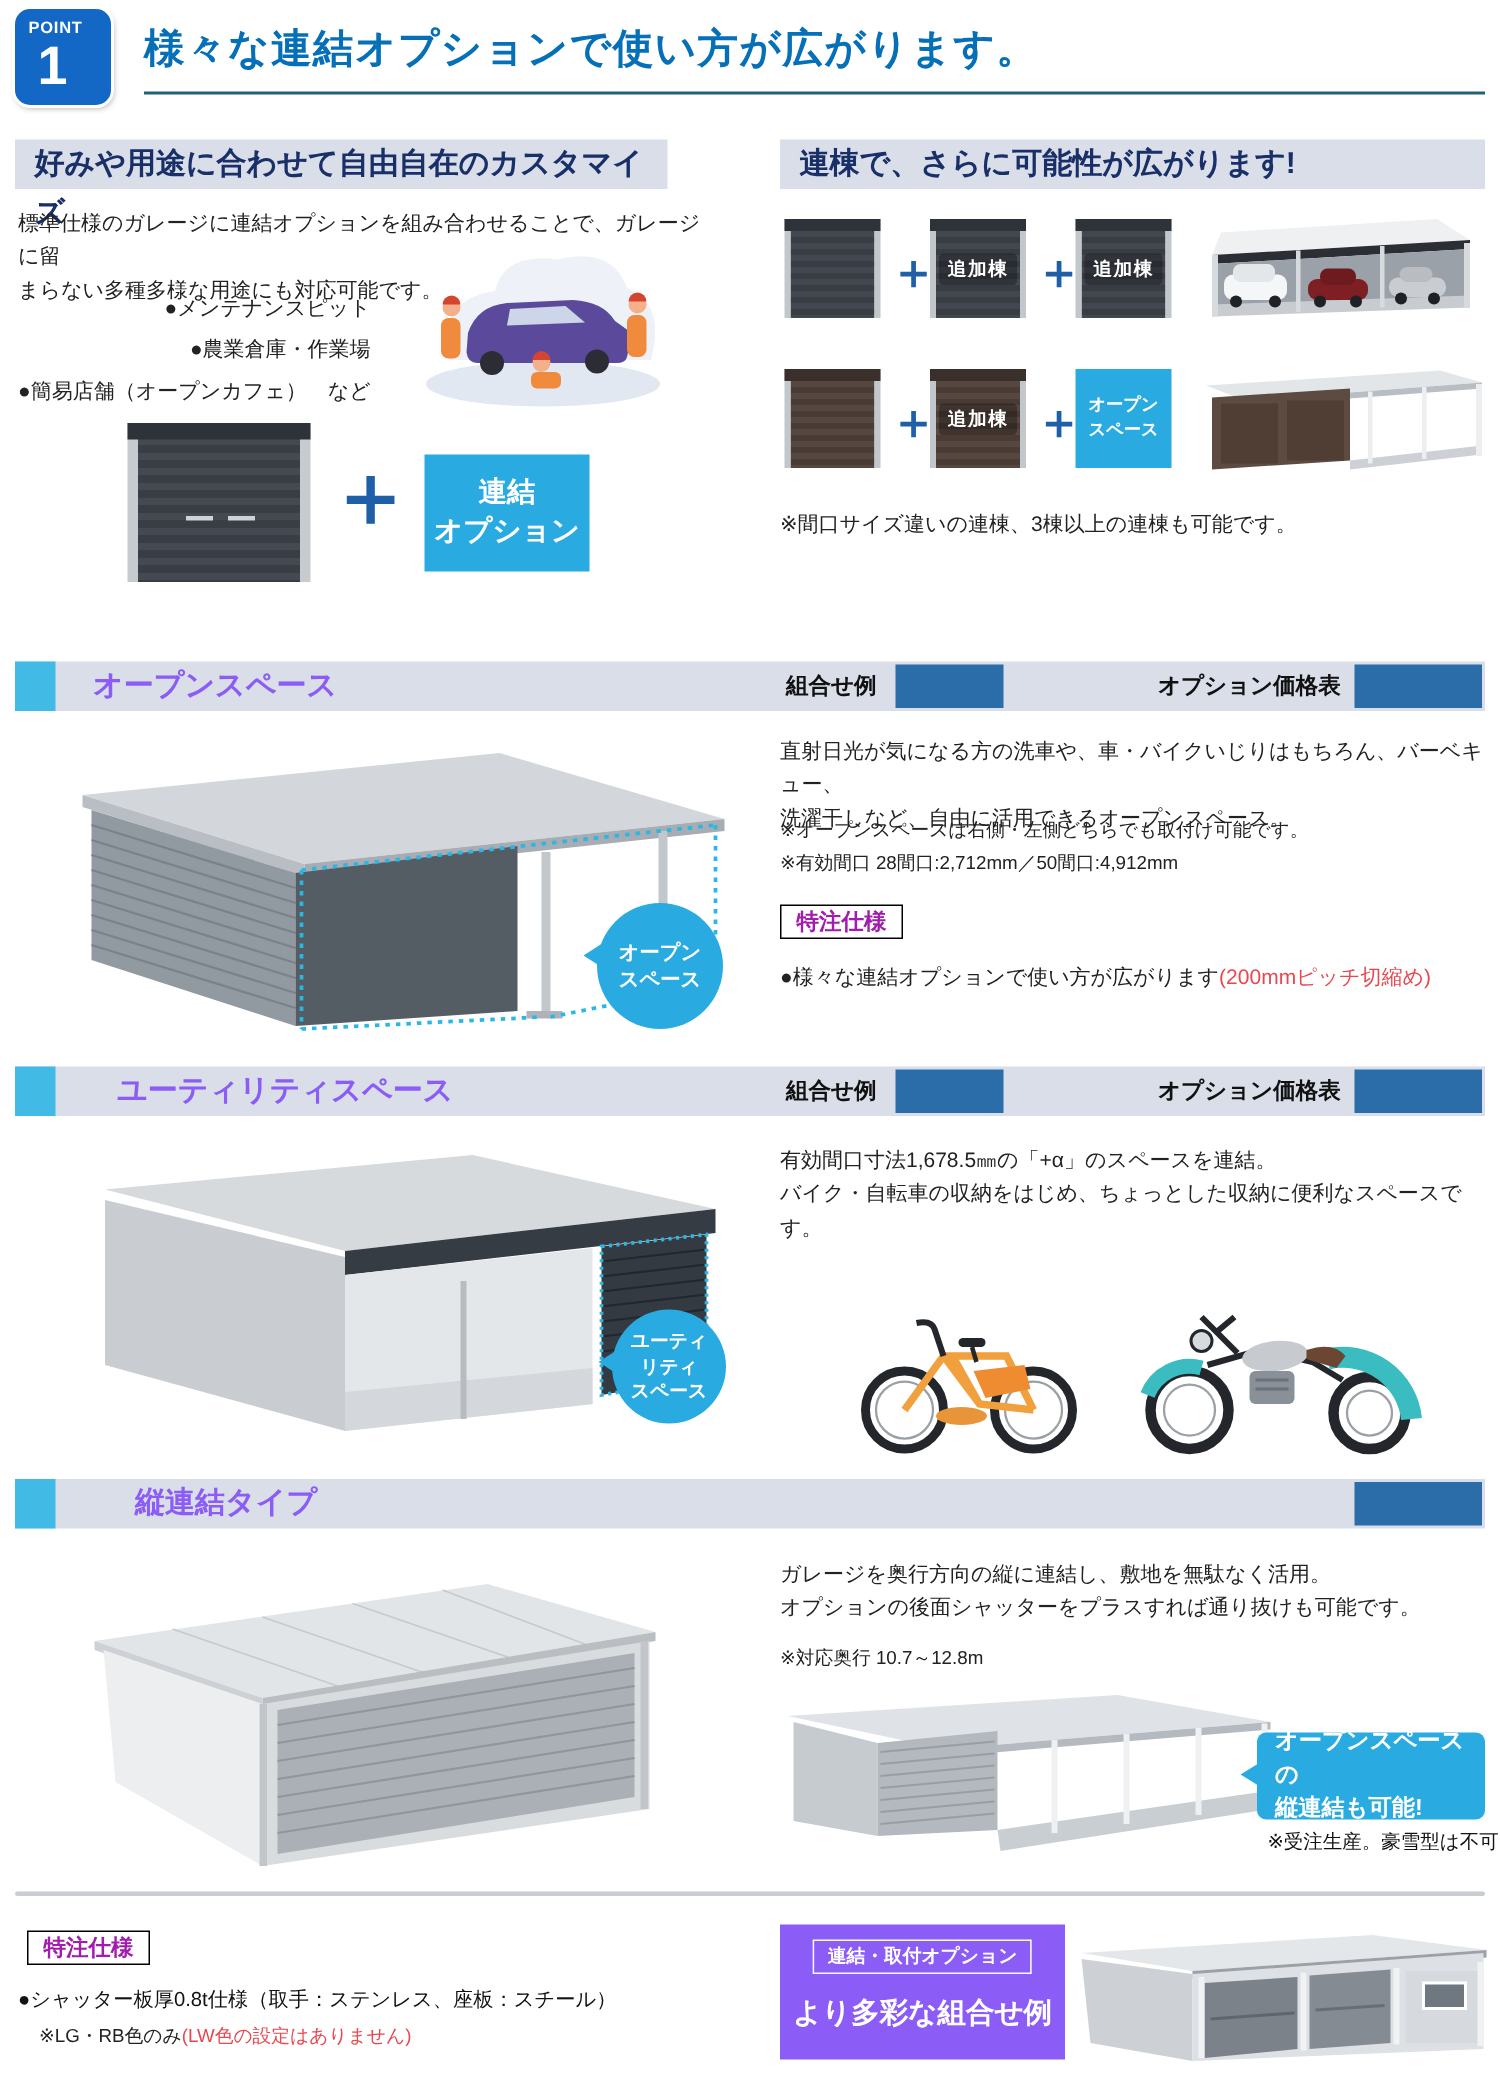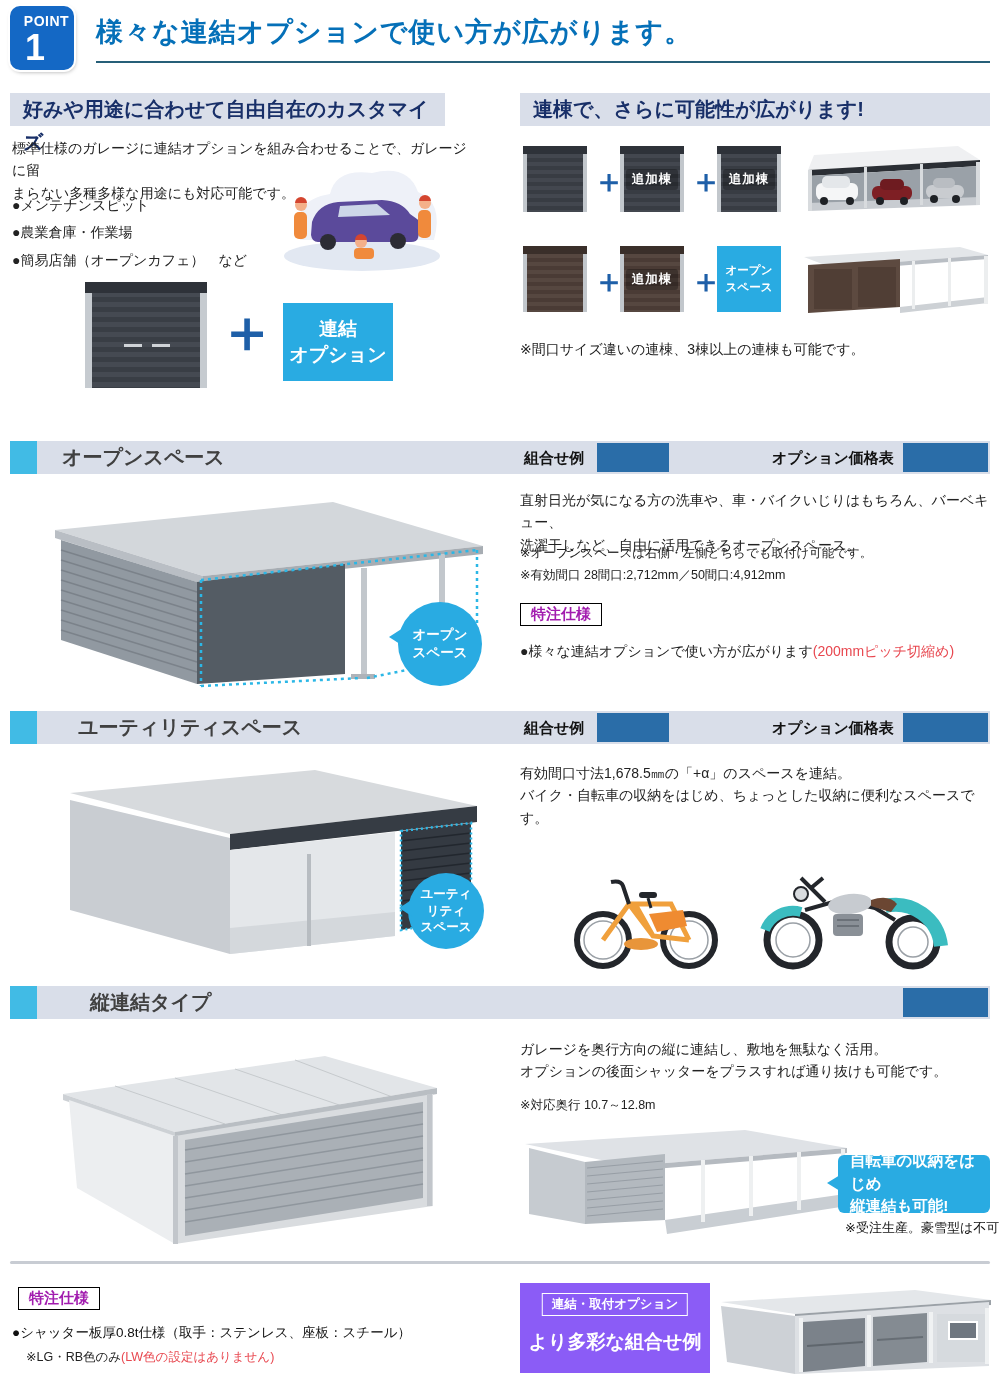--- a/index.html
+++ b/index.html
@@ -3,31 +3,31 @@
 <meta charset="utf-8">
 <style>
   html,body{margin:0;padding:0;background:#fff;}
   .page{position:relative;width:1000px;height:1383px;background:#fff;overflow:hidden;
         font-family:"Liberation Sans","DejaVu Sans",sans-serif;color:#222;}
   .abs{position:absolute;}
 
   
   .point-badge{left:10px;top:6px;width:64px;height:64px;background:#1468c5;border-radius:10px;
                box-shadow:0 0 0 2px #fff,1px 2px 4px rgba(0,0,0,.35);color:#fff;}
-  .point-label{font-size:14px;font-weight:bold;margin:7px 0 0 9px;letter-spacing:.5px;text-align:center;}
+  .point-label{font-size:11px;font-weight:bold;margin:7px 0 0 9px;letter-spacing:.5px;}
   .point-num{font-size:36px;font-weight:bold;line-height:1;margin:1px 0 0 15px;}
   .hdr-title{left:96px;top:14px;font-size:27px;font-weight:bold;color:#0570b8;letter-spacing:1px;}
   .hdr-rule{left:96px;top:61px;width:894px;height:2px;background:#265f78;}
 
   
   .subhdr{height:33px;background:#d9dee9;line-height:33px;font-size:20px;font-weight:bold;
           color:#182f68;padding-left:13px;box-sizing:border-box;}
   .body-txt{font-size:14px;line-height:1.6;color:#222;}
   .small-note{font-size:12.5px;line-height:1.75;color:#222;}
-  .bullets div{font-size:14px;line-height:1.95;}
+  .bullets div{font-size:14px;line-height:1.95;text-align:right;}
 
   
   .thumb{width:64px;height:66px;border-left:4px solid #c2c7cc;border-right:4px solid #c2c7cc;
          box-sizing:border-box;position:absolute;
          background:repeating-linear-gradient(180deg,#43474f 0 4px,#383c43 4px 8px);}
   .thumb::before{content:"";position:absolute;left:-4px;right:-4px;top:0;height:8px;background:#2e3239;}
   .thumb.brown{background:repeating-linear-gradient(180deg,#564740 0 4px,#4a3b35 4px 8px);}
   .thumb.brown::before{background:#3a2f2a;}
   .thumb-label{position:absolute;inset:0;display:flex;align-items:center;justify-content:center;}
   .thumb-label span{color:#fff;font-size:12.5px;font-weight:bold;background:rgba(0,0,0,.28);
@@ -38,21 +38,21 @@
   .garage-lg::after{content:"";position:absolute;left:32px;top:62px;width:18px;height:3px;background:#cfd3d7;
                     box-shadow:28px 0 0 #cfd3d7;}
   .plus-big{font-size:58px;font-weight:bold;color:#1e5fa8;line-height:1;}
   .plus-sm{font-size:32px;font-weight:bold;color:#1e5fa8;line-height:1;}
   .blue-box{background:#29abe2;color:#fff;font-weight:bold;display:flex;flex-direction:column;
             align-items:center;justify-content:center;text-align:center;}
 
   
   .sec-bar{left:10px;width:980px;height:33px;background:#d9dee9;}
   .sec-accent{left:10px;width:27px;height:33px;background:#41bbe5;}
-  .sec-title{font-size:20px;font-weight:bold;color:#404040;line-height:33px;}
+  .sec-title{font-size:20px;font-weight:bold;color:#8b5cf6;line-height:33px;}
   .sec-link-label{font-size:15px;font-weight:bold;color:#111;line-height:33px;}
   .sec-btn{background:#2a6da8;height:29px;cursor:pointer;}
 
   .spec-box{display:inline-block;border:1.5px solid #000;padding:1px 10px;font-size:15px;font-weight:bold;color:#a21caf;}
   .red{color:#e8474f;}
 
   
   .badge-circle{border-radius:50%;background:#29abe2;color:#fff;font-weight:bold;display:flex;
                 flex-direction:column;align-items:center;justify-content:center;text-align:center;
                 line-height:1.35;}
@@ -357,21 +357,21 @@
         <line x1="72" y1="86" x2="148" y2="79"></line>
       <line x1="72" y1="94" x2="148" y2="87"></line>
     </g>
     <polygon points="150,98 330,72 332,84 152,112" fill="#c9ced3"></polygon>
     <rect x="186" y="38" width="4" height="62" fill="#eef0f1"></rect>
       <rect x="234" y="34" width="4" height="60" fill="#eef0f1"></rect>
     <rect x="282" y="30" width="4" height="58" fill="#eef0f1"></rect>
       <rect x="326" y="27" width="4" height="56" fill="#eef0f1"></rect>
   </svg>
   <div class="abs bubble" style="left:838px;top:1155px;width:152px;height:58px;font-size:15.5px;">
-    <span>自転車の収納をはじめ</span>
+    <span>オープンスペースの</span>
     <span>縦連結も可能!</span>
   </div>
   <div class="abs" style="left:845px;top:1219px;font-size:13px;color:#111;">※受注生産。豪雪型は不可</div>
 
   <div class="abs divider"></div>
 
   <div class="abs spec-box" style="left:18px;top:1287px;">特注仕様</div>
   <div class="abs" style="left:12px;top:1324px;font-size:13.5px;color:#111;">●シャッター板厚0.8t仕様（取手：ステンレス、座板：スチール）</div>
   <div class="abs" style="left:26px;top:1349px;font-size:12.5px;">
     <span>※LG・RB色のみ</span><span class="red">(LW色の設定はありません)</span>

